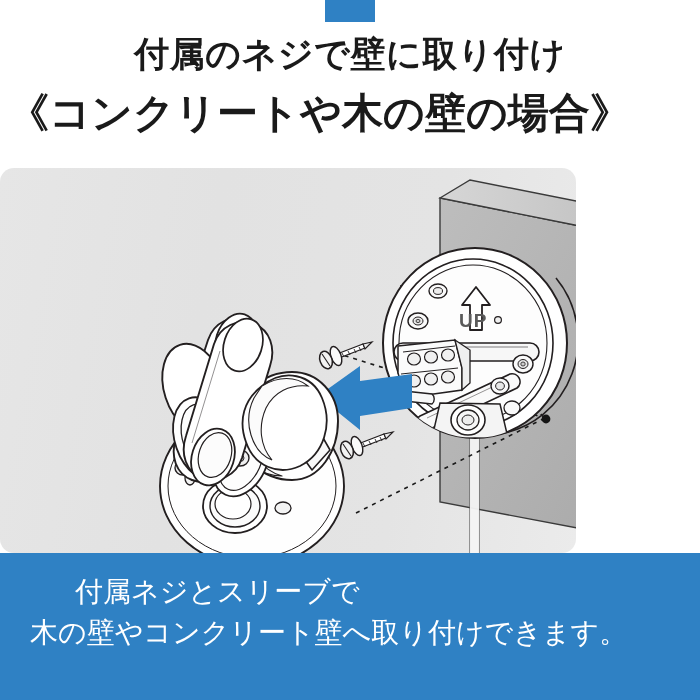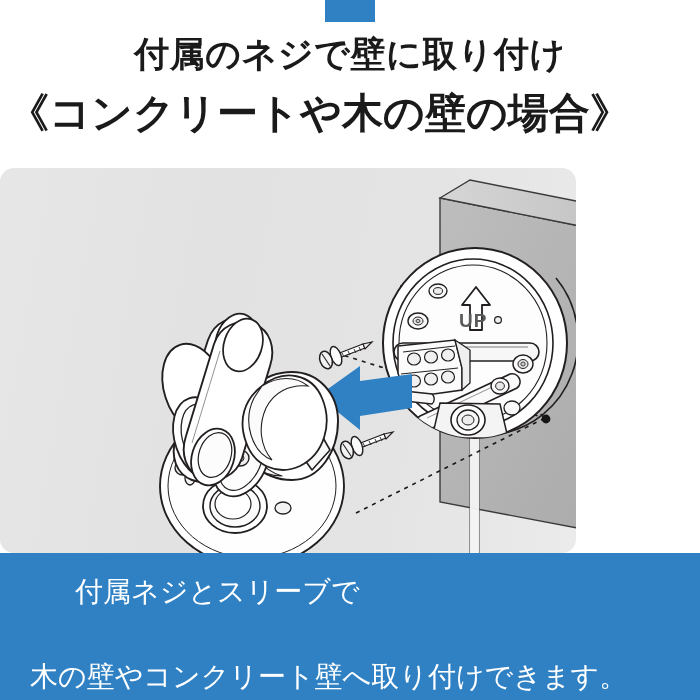--- a/index.html
+++ b/index.html
@@ -55,21 +55,21 @@
     background:#2f81c4;
   }
   .foot-line1{
     position:absolute;left:30px;top:22px;
     font-size:28px;line-height:34px;font-weight:400;
     color:#ffffff;white-space:nowrap;margin-left:45px;
   }
   .foot-line2{
     position:absolute;left:30px;top:63px;
     font-size:28px;line-height:34px;font-weight:400;
-    color:#ffffff;white-space:nowrap;margin-top:44px;
+    color:#ffffff;white-space:nowrap;
   }
 </style>
 </head>
 <body>
 
 <div id="page">
 
   <div class="header">
     <div class="tab-mark"></div>
     <div class="head-line1">付属のネジで壁に取り付け</div>

